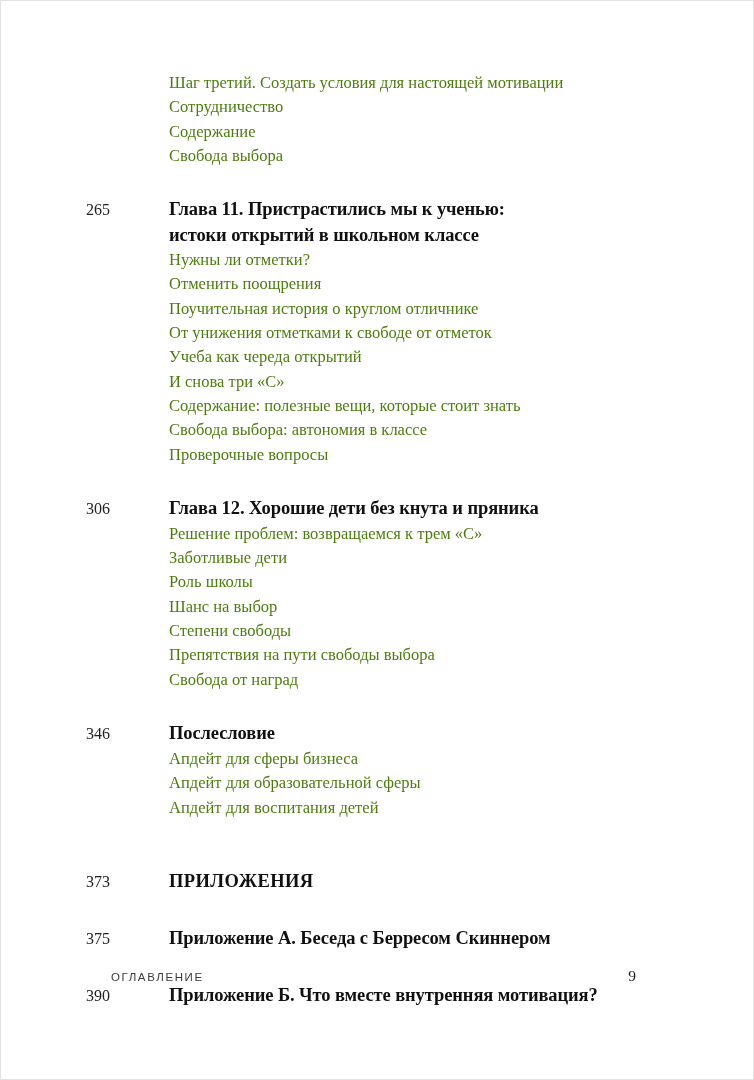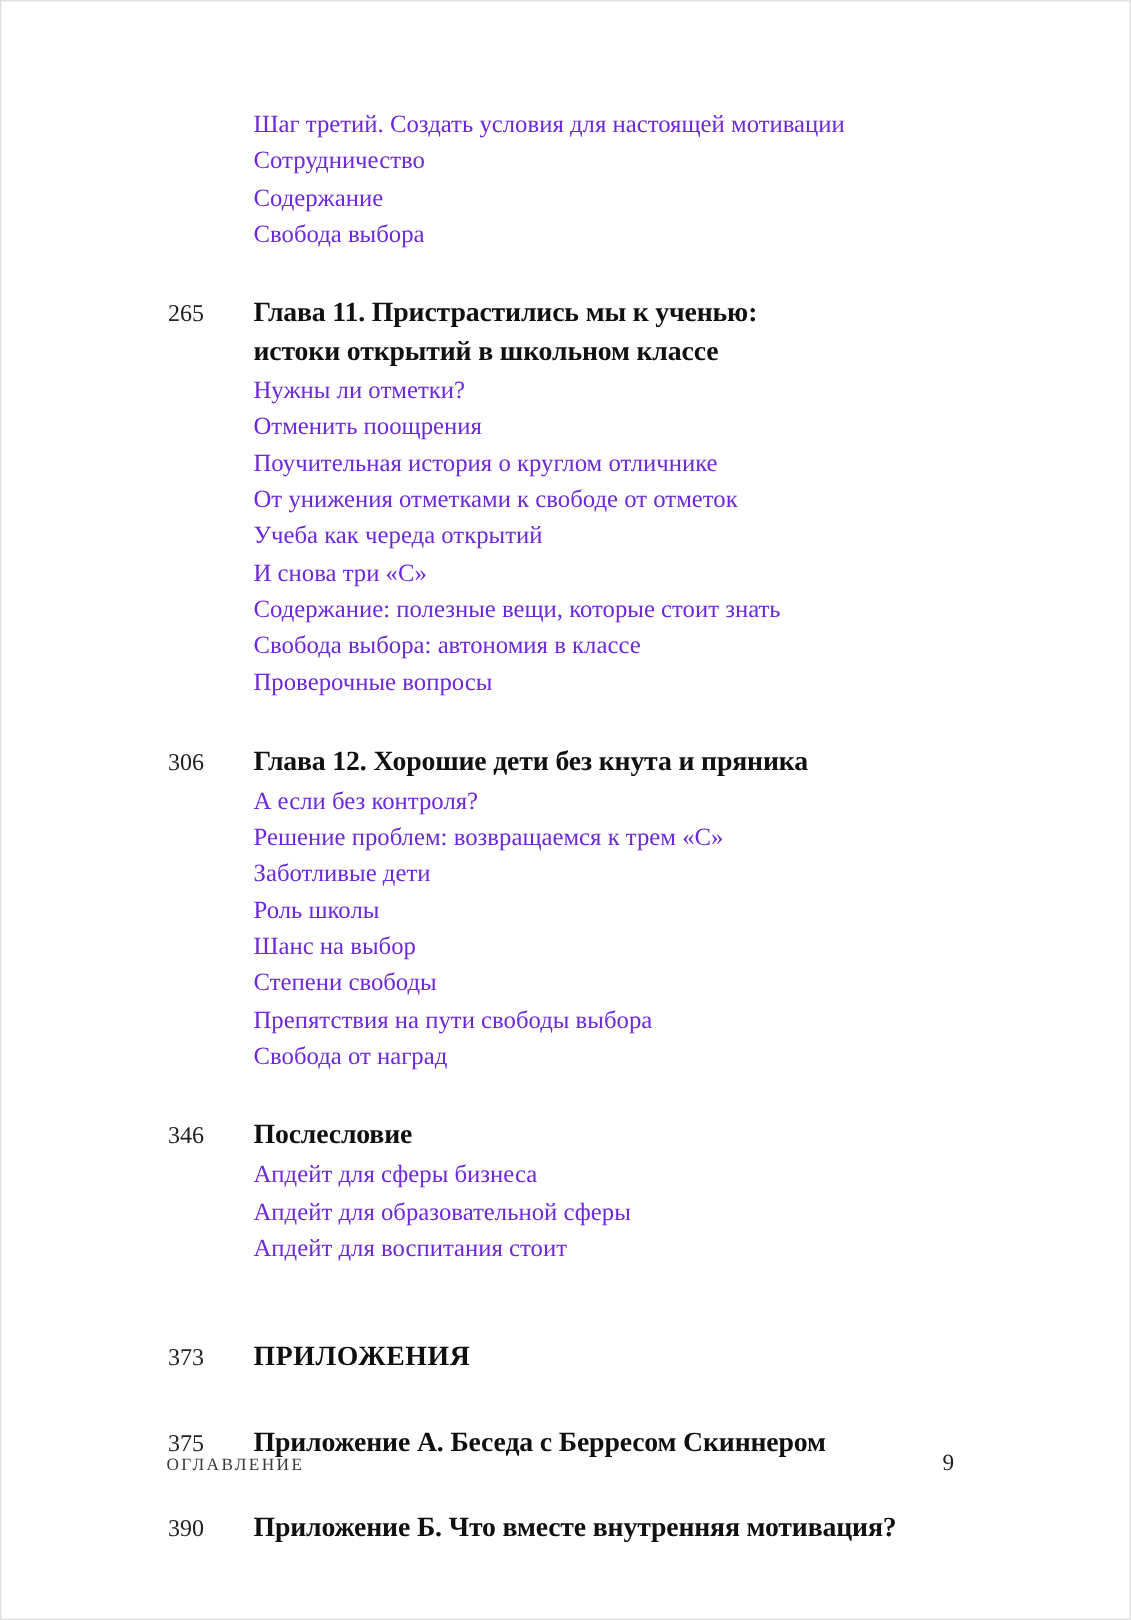--- a/index.html
+++ b/index.html
@@ -19,33 +19,32 @@
     color: #1f1f1f;
     overflow: hidden;
   }
   .row {
     display: grid;
     grid-template-columns: 50px 1fr;
     column-gap: 33px;
     align-items: baseline;
   }
   .num {
-    text-align: right;
     font-size: 16px;
     line-height: 26px;
     color: #222222;
     margin-top: 17px;
   }
   .subs {
     margin-left: 83px;
   }
   .sub {
     font-size: 16.5px;
     line-height: 24.3px;
-    color: #6d28d9;
+    color: #4d7c0f;
   }
   .chapter-title {
     font-family: Liberation Serif, serif;
     font-weight: 700;
     font-size: 18.5px;
     line-height: 26px;
     color: #101010;
     letter-spacing: -0.1px;
   }
   .caps-title {
@@ -57,21 +56,21 @@
   .footer {
     position: absolute;
     left: 110px;
     right: 117px;
     top: 966px;
     display: flex;
     justify-content: space-between;
     align-items: baseline;
   }
   .footer-label {
-    font-family: Liberation Serif, serif;
+    font-family: Liberation Sans, sans-serif;
     font-size: 11.5px;
     letter-spacing: 1.6px;
     color: #3a3a3a;
   }
   .footer-page {
     font-size: 15.5px;
     color: #1f1f1f;
   }
 </style>
 </head>
@@ -109,42 +108,41 @@
     </div>
 
     <div class="mt-chapter">
       <div class="row">
         <div class="num">306</div>
         <div>
           <div class="chapter-title">Глава 12. Хорошие дети без кнута и пряника</div>
         </div>
       </div>
       <div class="subs">
-        <div class="sub">А если без контроля?</div>
         <div class="sub">Решение проблем: возвращаемся к трем «С»</div>
         <div class="sub">Заботливые дети</div>
         <div class="sub">Роль школы</div>
         <div class="sub">Шанс на выбор</div>
         <div class="sub">Степени свободы</div>
         <div class="sub">Препятствия на пути свободы выбора</div>
         <div class="sub">Свобода от наград</div>
       </div>
     </div>
 
     <div class="mt-chapter">
       <div class="row">
         <div class="num">346</div>
         <div>
           <div class="chapter-title">Послесловие</div>
         </div>
       </div>
       <div class="subs">
         <div class="sub">Апдейт для сферы бизнеса</div>
         <div class="sub">Апдейт для образовательной сферы</div>
-        <div class="sub">Апдейт для воспитания стоит</div>
+        <div class="sub">Апдейт для воспитания детей</div>
       </div>
     </div>
 
     <div class="mt-appendix-group">
       <div class="row">
         <div class="num">373</div>
         <div class="chapter-title caps-title">ПРИЛОЖЕНИЯ</div>
       </div>
     </div>
 

